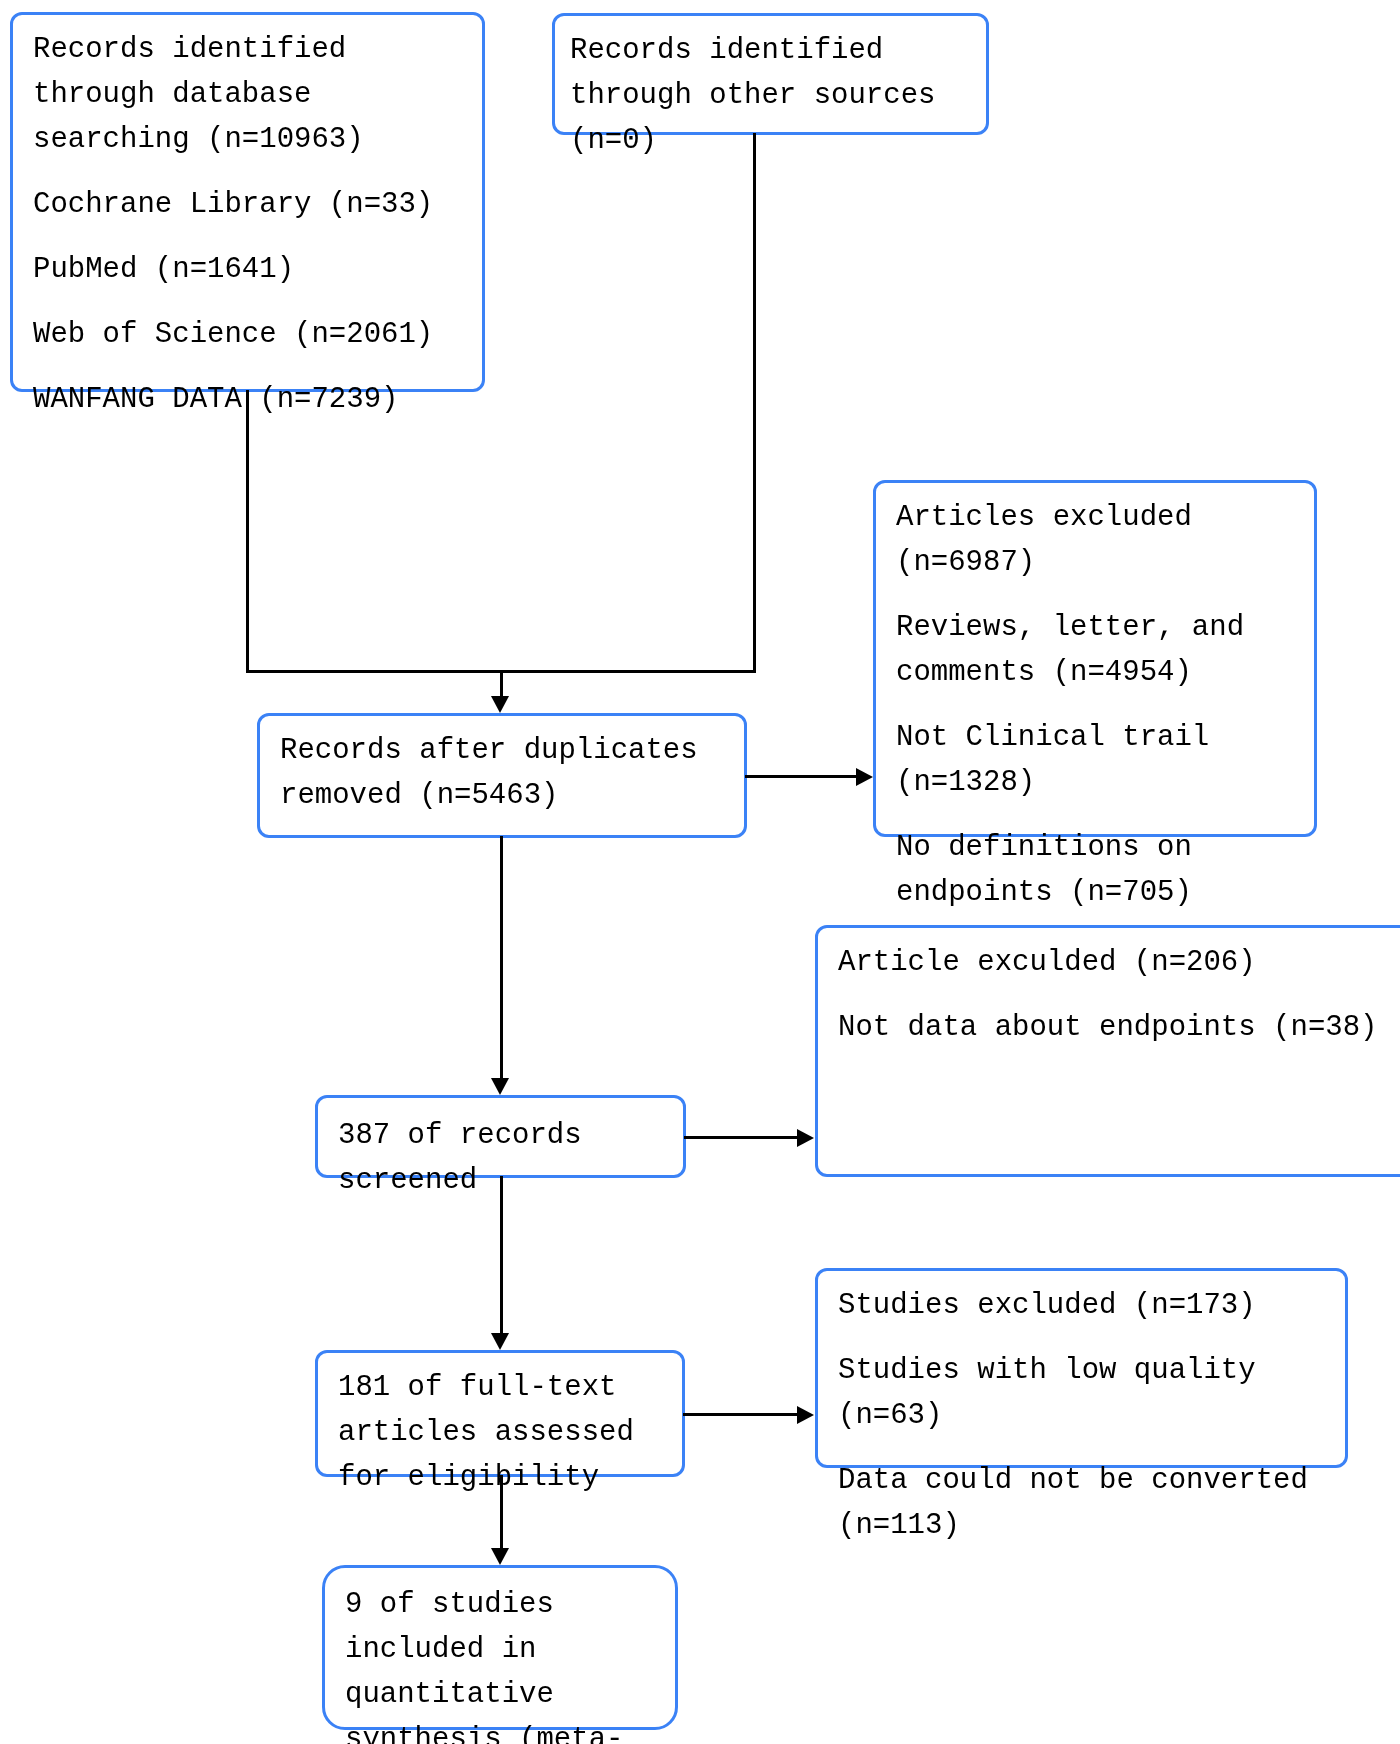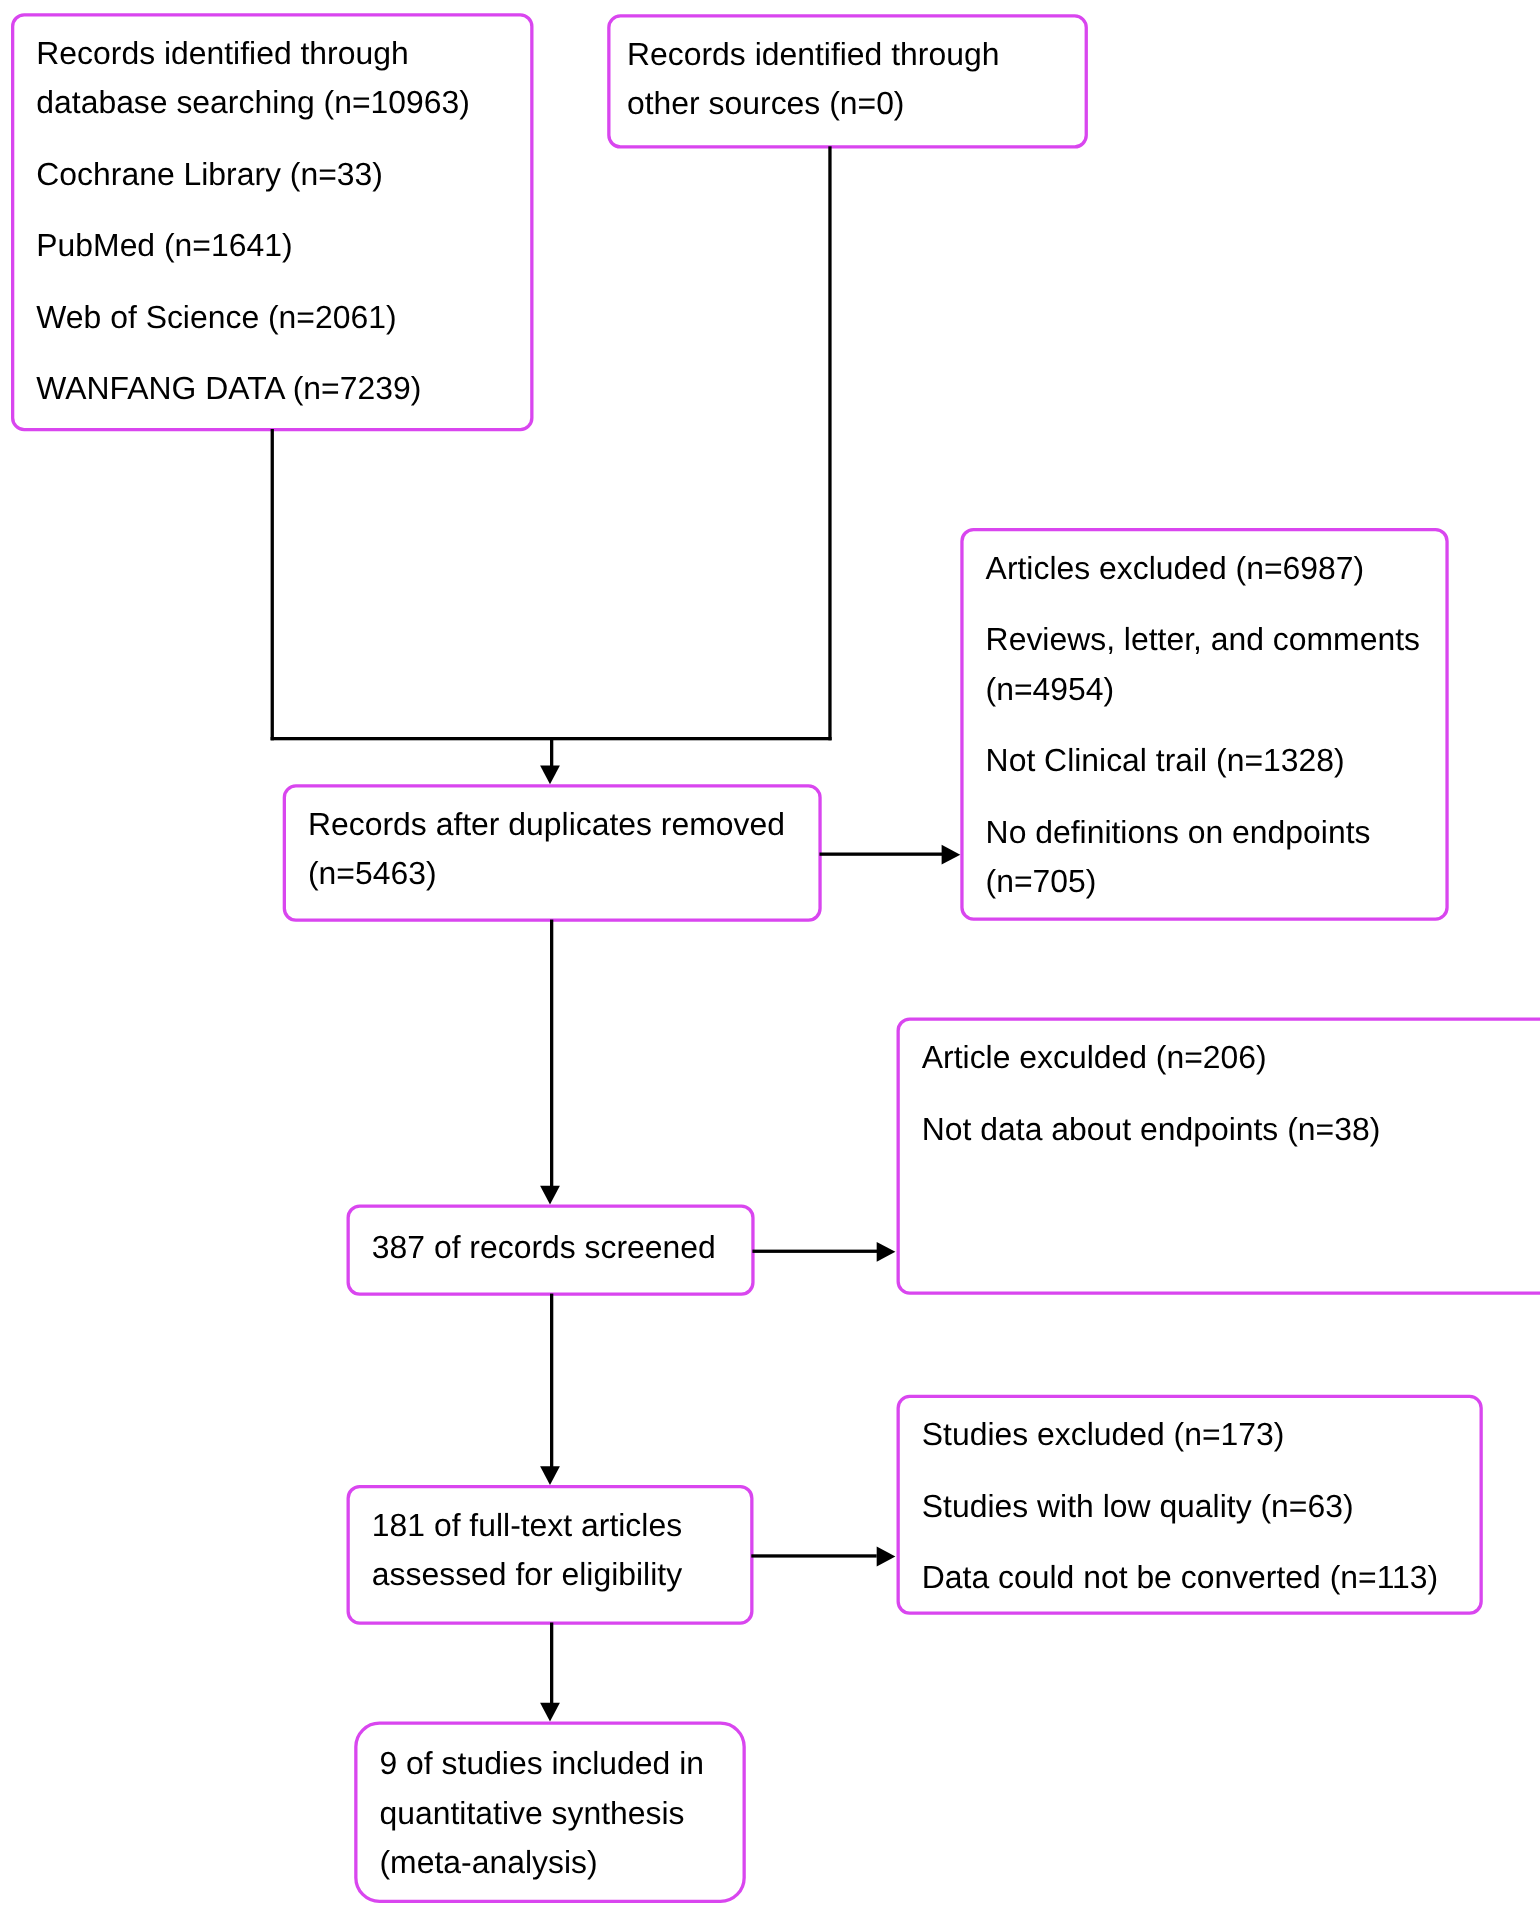--- a/index.html
+++ b/index.html
@@ -13,23 +13,24 @@
     height: 1744px;
     background: #ffffff;
     font-family: "Liberation Sans", "DejaVu Sans", sans-serif;
     color: #000000;
     overflow: hidden;
   }
   .box {
     position: absolute;
     box-sizing: border-box;
     background: #ffffff;
-    border: 3px solid #d946ef;
+    border: 3px solid #3b82f6;
     border-radius: 12px;
     padding: 12px 12px 0 20px;
+    font-family: Liberation Mono, monospace;
   }
   .box p {
     margin: 0 0 20px 0;
     font-size: 29px;
     line-height: 45px;
     letter-spacing: 0;
   }
   .vline, .hline {
     position: absolute;
     background: #000000;

